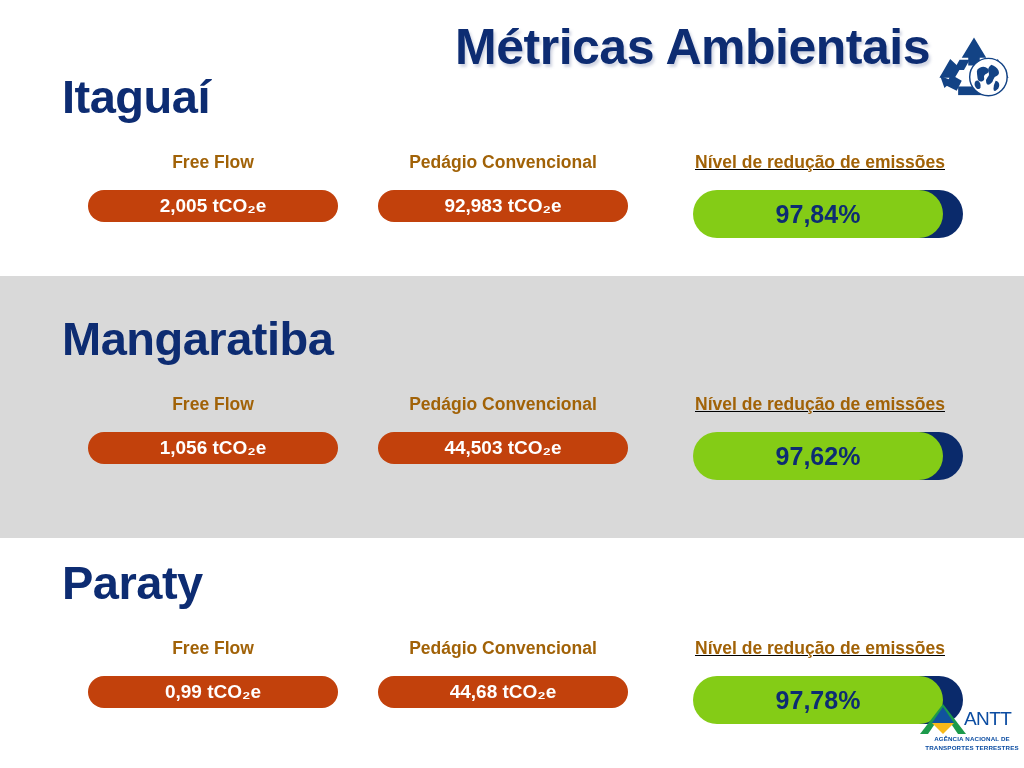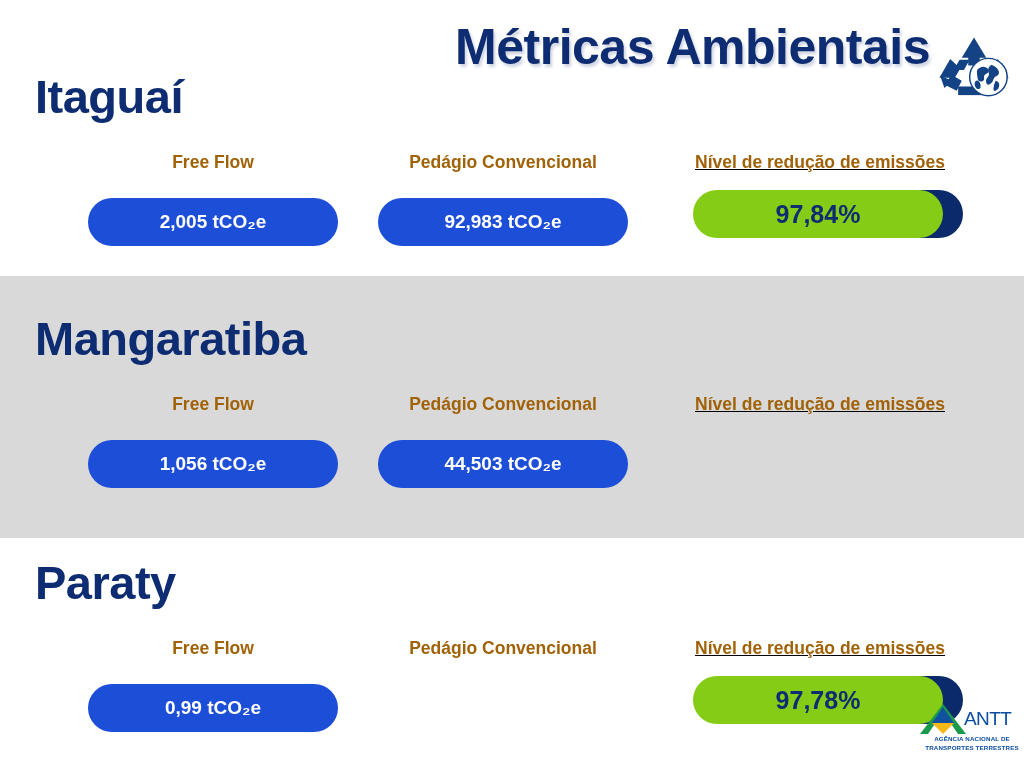--- a/index.html
+++ b/index.html
@@ -70,21 +70,21 @@
     position: absolute;
     left: 0;
     width: 1024px;
   }
   .section-1 { top: 70px; }
   .section-2 { top: 312px; }
   .section-3 { top: 556px; }
 
   .city-name {
     position: absolute;
-    left: 35px;
+    left: 62px;
     top: 0;
     font-size: 47px;
     font-weight: 700;
     color: #0D2C72;
     letter-spacing: -0.5px;
     line-height: 1.15;
     white-space: nowrap;
     text-align: right;
   }
 
@@ -116,26 +116,26 @@
   }
 
   .pill-wrap {
     position: relative;
     margin-top: 16px;
     height: 48px;
   }
 
   .pill {
     position: absolute;
-    top: 8px;
+    top: 0;
     left: 20px;
     width: 250px;
-    height: 48px;
+    height: 32px;
     border-radius: 26px;
-    background: #1d4ed8;
+    background: #c2410c;
     color: #ffffff;
     font-size: 19px;
     font-weight: 700;
     display: flex;
     align-items: center;
     justify-content: center;
     white-space: nowrap;
   }
 
   
@@ -278,38 +278,45 @@
 
       <div class="metric metric-toll">
         <div class="metric-label">Pedágio Convencional</div>
         <div class="pill-wrap">
           <div class="pill">44,503 tCO₂e</div>
         </div>
       </div>
 
       <div class="metric metric-perc">
         <div class="metric-label">Nível de redução de emissões</div>
+        <div class="pill-wrap">
+          <div class="pill-shadow"></div>
+          <div class="pill-orange">97,62%</div>
+        </div>
       </div>
 
     </div>
   </div>
 
   <div class="section section-3">
     <div class="city-name">Paraty</div>
     <div class="metrics-row">
 
       <div class="metric metric-free">
         <div class="metric-label">Free Flow</div>
         <div class="pill-wrap">
           <div class="pill">0,99 tCO₂e</div>
         </div>
       </div>
 
       <div class="metric metric-toll">
         <div class="metric-label">Pedágio Convencional</div>
+        <div class="pill-wrap">
+          <div class="pill">44,68 tCO₂e</div>
+        </div>
       </div>
 
       <div class="metric metric-perc">
         <div class="metric-label">Nível de redução de emissões</div>
         <div class="pill-wrap">
           <div class="pill-shadow"></div>
           <div class="pill-orange">97,78%</div>
         </div>
       </div>
 

